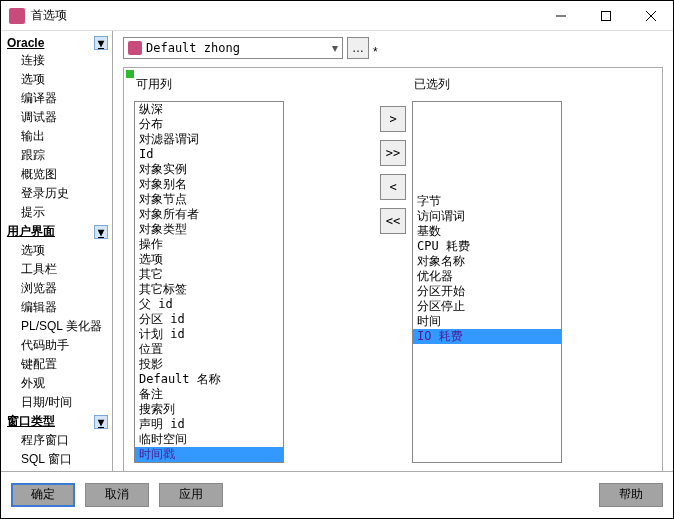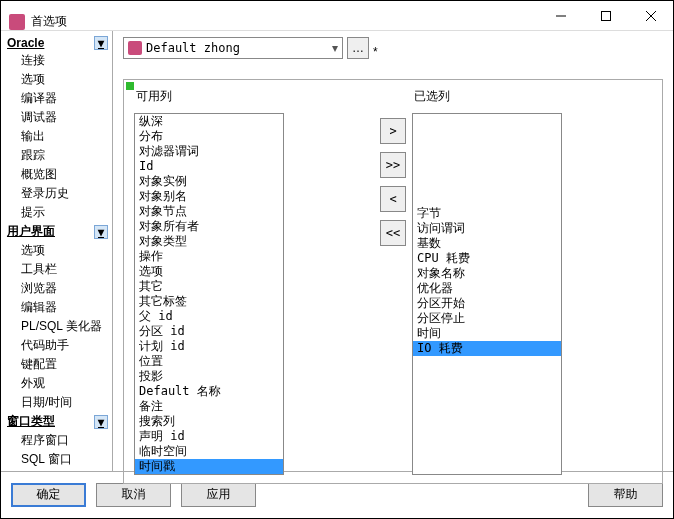--- a/index.html
+++ b/index.html
@@ -1,44 +1,44 @@
 <!DOCTYPE html>
 <html><head>
 <meta charset="utf-8">
 <style>
 *{box-sizing:border-box;margin:0;padding:0;font-family:"SimSun","宋体",sans-serif;font-size:12px}
 body{background:#fff;width:674px;height:519px;border:1px solid #000;overflow:hidden;position:relative}
-.titlebar{height:30px;display:flex;align-items:flex-end;padding-left:8px;border-bottom:1px solid #ddd}
+.titlebar{height:30px;display:flex;align-items:center;padding-left:8px;border-bottom:1px solid #ddd}
 .titlebar .icon{width:16px;height:16px;background:#c94b7b;border-radius:2px;margin-right:6px;flex-shrink:0}
 .titlebar .title{flex:1}
 .winbtn{width:45px;height:29px;display:flex;align-items:center;justify-content:center;cursor:default}
 .winbtn svg{pointer-events:none}
 .content{display:flex;height:440px}
 .sidebar{width:112px;border-right:1px solid #aaa;overflow:hidden;padding:4px 2px 2px 4px}
 .cat{font-weight:bold;background:#fff;display:flex;align-items:center;justify-content:space-between;padding:1px 2px;text-decoration:underline}
 .catbtn{width:14px;height:14px;background:#d4e6f7;border:1px solid #7ba6d6;display:flex;align-items:center;justify-content:center}
 .sideitem{padding:1px 2px 1px 16px;white-space:nowrap;overflow:hidden}
 .main{flex:1;padding:6px 10px 2px 10px;display:flex;flex-direction:column}
-.toprow{display:flex;align-items:flex-end;gap:4px;margin-bottom:20px}
+.toprow{display:flex;align-items:flex-end;gap:4px;margin-bottom:8px}
 .combo{flex:0 0 220px;height:22px;border:1px solid #888;display:flex;align-items:center;padding:0 4px;background:#fff}
 .combo .cicon{width:14px;height:14px;background:#c94b7b;margin-right:4px;border-radius:2px}
 .combo .ctext{flex:1;font-family:monospace}
 .combo .carrow{color:#555}
 .smbtn{width:22px;height:22px;border:1px solid #888;background:#efefef;display:flex;align-items:center;justify-content:center}
 .panel{flex:1;border:1px solid #aaa;padding:8px 10px;display:flex;gap:6px;position:relative}
 .greensq{position:absolute;left:2px;top:2px;width:8px;height:8px;background:#2eba2e}
 .col{display:flex;flex-direction:column}
 .col .hdr{margin-bottom:8px;padding-left:2px}
 .listbox{border:1px solid #888;background:#fff;overflow:hidden;width:150px;flex:1}
 .listitem{padding:0 4px;line-height:15px;white-space:nowrap;overflow:hidden;font-family:monospace}
-.listitem.sel{background:#3399ff;color:#000000}
+.listitem.sel{background:#3399ff;color:#4c1d95}
 .midbtns{display:flex;flex-direction:column;gap:8px;padding-top:30px}
 .mbtn{width:26px;height:26px;border:1px solid #888;background:#efefef;display:flex;align-items:center;justify-content:center;font-family:monospace}
 .footer{height:46px;border-top:1px solid #aaa;display:flex;align-items:center;padding:0 10px;gap:10px}
-.fbtn{width:75px;height:24px;border:1px solid #888;background:#e5e5e5;display:flex;align-items:center;justify-content:center}
+.fbtn{width:64px;height:24px;border:1px solid #888;background:#a3a3a3;display:flex;align-items:center;justify-content:center}
 .fbtn.primary{border:2px solid #3a7bd5}
 .spacer{flex:1}
 </style>
 </head>
 <body>
 
 <div class="titlebar">
   <div class="icon"></div>
   <div class="title">首选项</div>
   <div class="winbtn">

